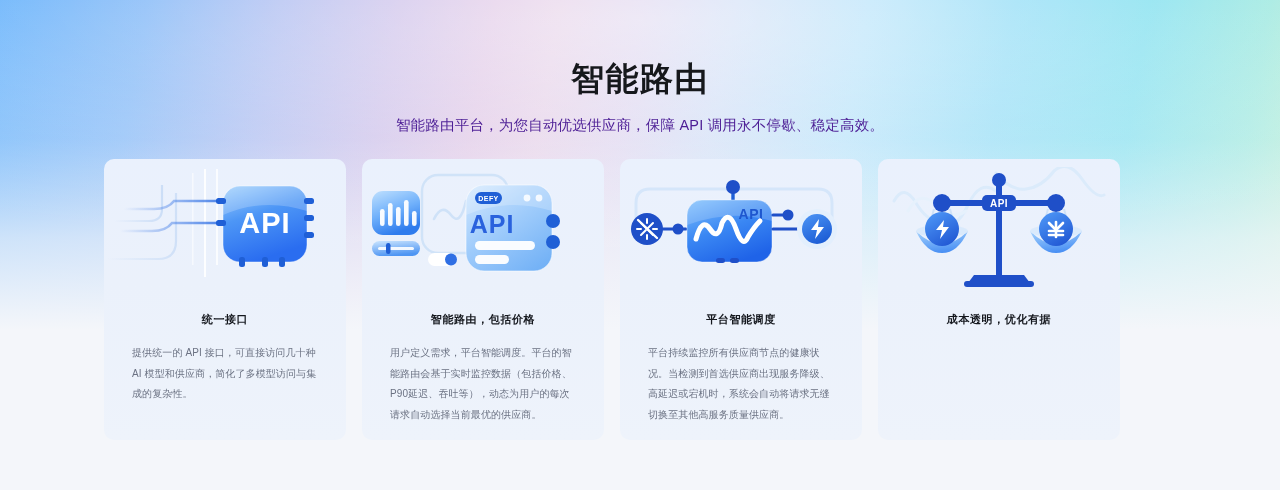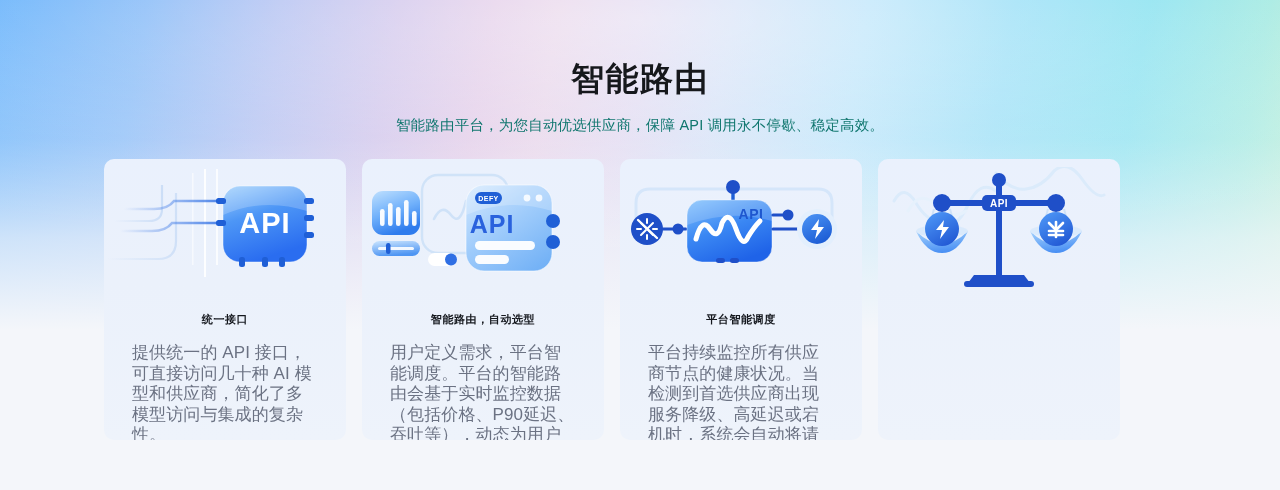--- a/index.html
+++ b/index.html
@@ -42,21 +42,21 @@
 
   
   .header{position:absolute;left:0;top:0;width:1280px;text-align:center;}
   .page-title{
     margin-top:58px;
     font-size:33px;line-height:42px;font-weight:700;color:#16181c;
     letter-spacing:1.5px;
   }
   .page-sub{
     margin-top:14px;
-    font-size:14.5px;line-height:22px;color:#0f766e;letter-spacing:.2px;
+    font-size:14.5px;line-height:22px;color:#4c1d95;letter-spacing:.2px;
   }
 
   
   .cards{
     position:absolute;left:104px;top:159px;
     width:1016px;height:281px;
     display:flex;gap:16px;
   }
   .card{
     width:242px;height:281px;
@@ -70,21 +70,21 @@
     margin-top:8px;
     flex:0 0 auto;
   }
   .card-art svg{position:absolute;left:0;top:0;}
   .card-title{
     font-size:11px;font-weight:700;color:#15181e;
     letter-spacing:.6px;margin-top:20px;
   }
   .card-desc{
     margin-top:16px;width:186px;
-    font-size:17px;line-height:20.5px;color:#6b7283;
+    font-size:10px;line-height:20.5px;color:#6b7283;
     text-align:left;letter-spacing:.1px;
   }
 </style>
 </head>
 <body>
 
 <div class="bg-root">
   <div class="bg-band"></div>
   <div class="bg-glow"></div>
 </div>
@@ -224,21 +224,21 @@
 
         <rect x="113" y="74" width="60" height="9" rx="4.5" fill="#ffffff" opacity="0.95"></rect>
         <rect x="113" y="88" width="34" height="9" rx="4.5" fill="#ffffff" opacity="0.95"></rect>
 
         <circle cx="191" cy="54" r="7" fill="#1f5fd6"></circle>
         <circle cx="191" cy="75" r="7" fill="#1f5fd6"></circle>
         <path d="M196 54 H242" stroke="url(#c2fadeR)" stroke-width="3" stroke-linecap="round"></path>
         <path d="M196 75 H240" stroke="url(#c2fadeR)" stroke-width="3" stroke-linecap="round"></path>
       </svg>
     </div>
-    <div class="card-title">智能路由，自动选型</div>
+    <div class="card-title">智能路由，包括价格</div>
     <div class="card-desc">用户定义需求，平台智能调度。平台的智能路由会基于实时监控数据（包括价格、P90延迟、吞吐等），动态为用户的每次请求自动选择当前最优的供应商。</div>
   </div>
 
   <div class="card">
     <div class="card-art">
       <svg width="242" height="125" viewBox="0 0 242 125" xmlns="http://www.w3.org/2000/svg">
         <defs>
           <linearGradient id="c3chip" x1="0.1" y1="0" x2="0.6" y2="1">
             <stop offset="0%" stop-color="#7bbcfc"></stop>
             <stop offset="50%" stop-color="#3a87f3"></stop>
@@ -346,15 +346,16 @@
           <path d="M171 56 L178 63"></path>
           <path d="M185 56 L178 63"></path>
           <path d="M171 64 H185"></path>
           <path d="M171 68 H185"></path>
         </g>
 
         <path d="M96 108 H146 L152 116 H90 Z" fill="#1f4fc8"></path>
         <rect x="86" y="114" width="70" height="6" rx="3" fill="#1f4fc8"></rect>
       </svg>
     </div>
+    <div class="card-title">成本透明，优化有据</div>
   </div>
 
 </div>
 
 </body></html>

